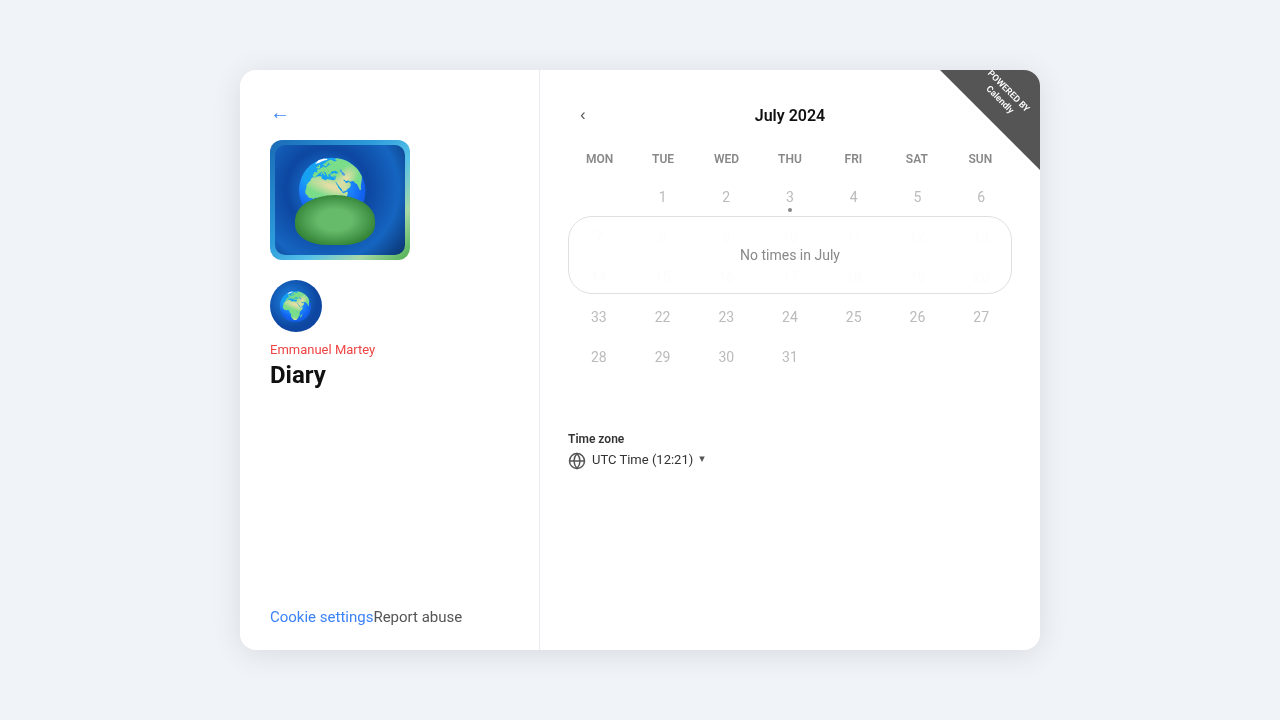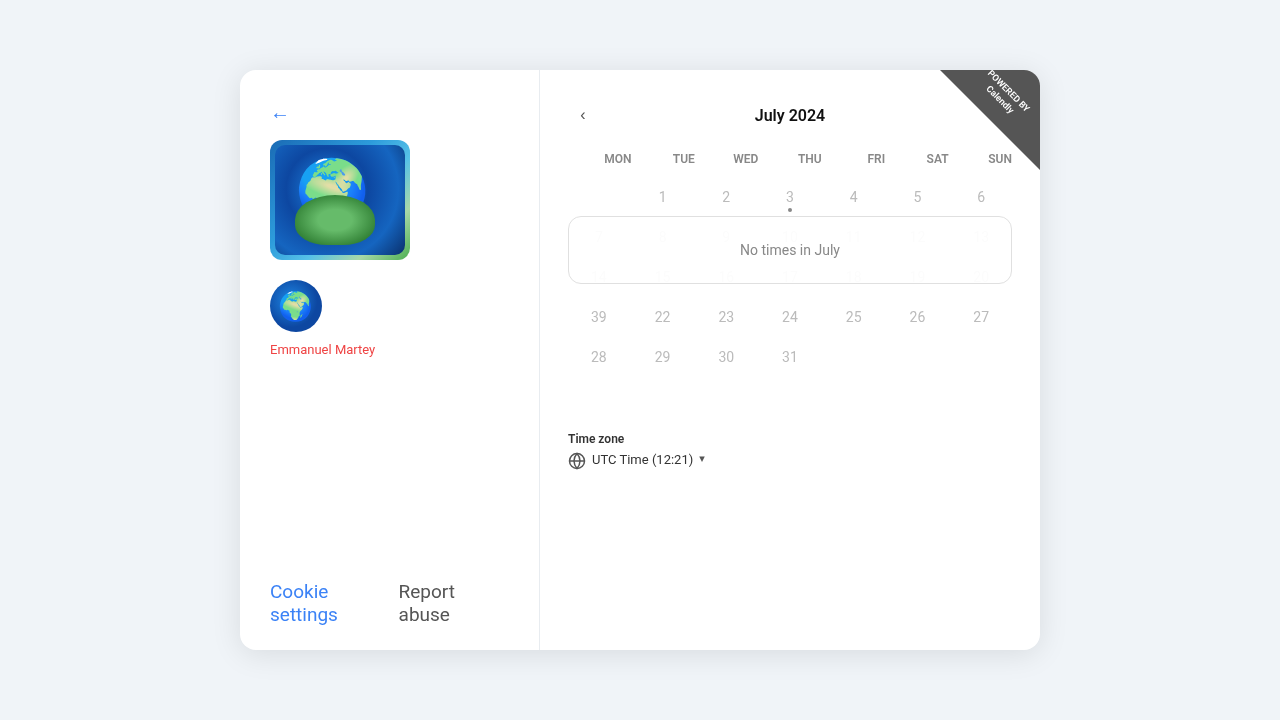--- a/index.html
+++ b/index.html
@@ -153,21 +153,21 @@
     .description {
       font-size: 13px;
       color: #444;
       line-height: 1.6;
       margin-top: 12px;
     }
     .footer-links {
       margin-top: auto;
       padding-top: 20px;
       display: flex;
-      font-size: 19px;
+      font-size: 15px;
     }
     .cookie-link {
       color: #3b82f6;
       cursor: pointer;
       text-decoration: none;
     }
     .report-link {
       color: #555;
       cursor: pointer;
     }
@@ -211,21 +211,21 @@
     }
     .calendar-grid {
       width: 100%;
     }
     .day-headers {
       display: grid;
       grid-template-columns: repeat(7, 1fr);
       margin-bottom: 8px;
     }
     .day-header {
-      text-align: right;
+      text-align: center;
       font-size: 12px;
       font-weight: 600;
       color: #888;
       padding: 4px 0;
     }
     .calendar-body {
       display: grid;
       grid-template-columns: repeat(7, 1fr);
       gap: 2px;
       position: relative;
@@ -252,27 +252,27 @@
       border-radius: 50%;
       background: #888;
     }
     .no-times-overlay {
       position: absolute;
       top: 38px;
       left: 0;
       right: 0;
       background: rgba(255,255,255,0.95);
       border: 1.5px solid #e0e0e0;
-      border-radius: 13px;
+      border-radius: 24px;
       padding: 18px 10px;
       text-align: center;
       font-size: 14px;
       color: #888;
       z-index: 5;
-      height: 68px;
+      height: 78px;
       display: flex;
       align-items: center;
       justify-content: center;
     }
     
     .timezone-section {
       margin-top: 16px;
     }
     .timezone-label {
       font-size: 12px;
@@ -313,20 +313,21 @@
     <div class="left-panel">
       <div class="back-btn">←</div>
 
       <div class="banner-img">
         <div class="banner-earth"></div>
       </div>
 
       <div class="avatar"></div>
 
       <div class="host-name">Emmanuel Martey</div>
+      <div class="event-title">Diary</div>
 
 
 
 
       <div class="footer-links">
         <a class="cookie-link">Cookie settings</a>
         <span class="report-link">Report abuse</span>
       </div>
     </div>
 
@@ -369,21 +370,21 @@
           <div class="cal-cell">14</div>
 
           <div class="no-times-overlay">No times in July</div>
 
           <div class="cal-cell">15</div>
           <div class="cal-cell">16</div>
           <div class="cal-cell">17</div>
           <div class="cal-cell">18</div>
           <div class="cal-cell">19</div>
           <div class="cal-cell">20</div>
-          <div class="cal-cell">39</div>
+          <div class="cal-cell">33</div>
 
           <div class="cal-cell">22</div>
           <div class="cal-cell">23</div>
           <div class="cal-cell">24</div>
           <div class="cal-cell">25</div>
           <div class="cal-cell">26</div>
           <div class="cal-cell">27</div>
           <div class="cal-cell">28</div>
 
           <div class="cal-cell">29</div>

